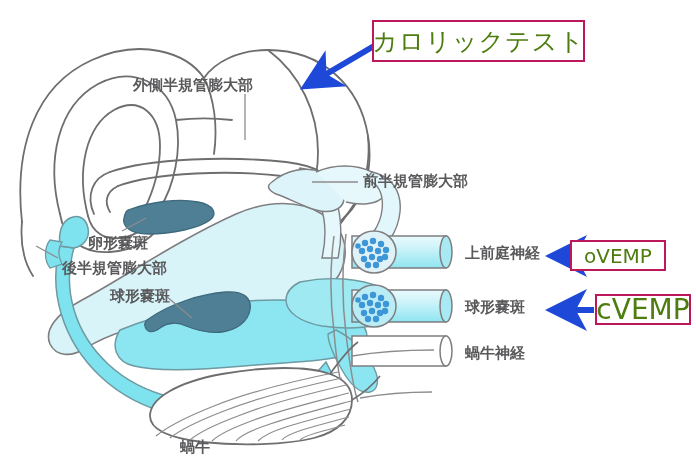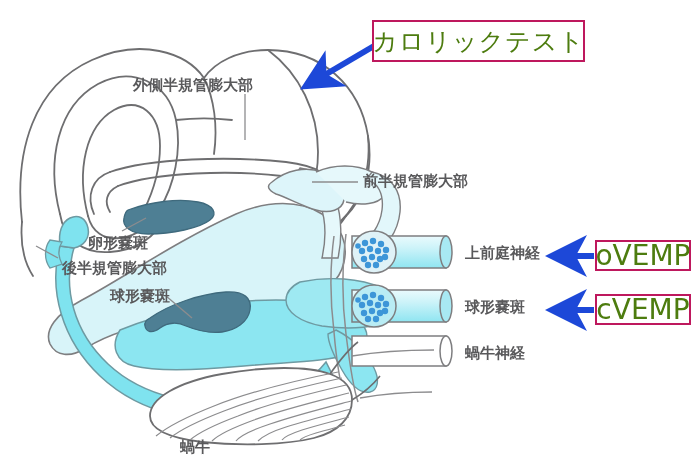--- a/index.html
+++ b/index.html
@@ -50,25 +50,25 @@
   }
   #caloric-box {
     left: 372px;
     top: 20px;
     width: 213px;
     height: 42px;
     font-size: 25px;
     letter-spacing: 1px;
   }
   #ovemp-box {
-    left: 595px;
+    left: 570px;
     top: 240px;
     width: 96px;
     height: 31px;
-    font-size: 28px;
+    font-size: 20px;
   }
   #cvemp-box {
     left: 595px;
     top: 294px;
     width: 96px;
     height: 31px;
     font-size: 28px;
   }
 </style>
 </head>

